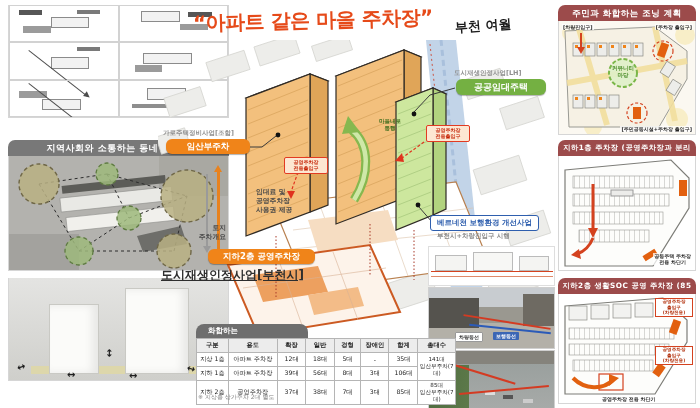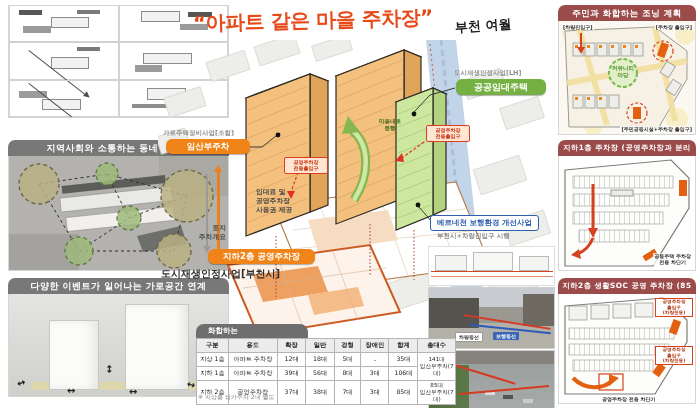--- a/index.html
+++ b/index.html
@@ -56,21 +56,21 @@
   
   .planlab{position:absolute;font-size:5px;font-weight:bold;color:#222;background:rgba(255,255,255,.75);
            padding:0 1px;z-index:4;}
   .planlab.red{color:#b3330f;border:1px solid #d4421f;background:#fff;white-space:pre-line;text-align:center;font-size:4.6px;line-height:1.25;}
   .ctr-green{position:absolute;color:#4e8f2e;font-weight:bold;font-size:5.5px;text-align:center;white-space:pre-line;z-index:4;}
   
   .title-main{position:absolute;font-size:20px;font-weight:bold;color:#e64a19;transform:rotate(-1.5deg);
               letter-spacing:-0.5px;z-index:8;}
   .title-sub{position:absolute;font-size:13px;font-weight:bold;color:#1c1c1c;transform:rotate(-4deg);z-index:8;}
   .arrtxt{position:absolute;font-size:6.8px;font-weight:bold;color:#4a4a4a;line-height:1.3;z-index:6;}
-  .b2sub{position:absolute;font-size:10px;font-weight:bold;color:#2e2e2e;z-index:6;}
+  .b2sub{position:absolute;font-size:12px;font-weight:bold;color:#2e2e2e;z-index:6;text-decoration:underline;}
   .village{position:absolute;font-size:5.5px;font-weight:bold;color:#3f6d1d;text-align:center;z-index:6;}
   .bernesub{position:absolute;font-size:6.5px;font-weight:bold;color:#8a8a8a;z-index:7;}
   
   .tower{position:absolute;background:#fbfbf9;border:1px solid #c9c9c4;box-shadow:inset -6px 0 8px rgba(0,0,0,.08);}
   .base-strip{position:absolute;background:#ddd7ab;}
   .dbl{position:absolute;color:#1e1e1e;font-weight:bold;font-size:10px;line-height:10px;}
 </style>
 </head>
 <body>
 
@@ -144,21 +144,20 @@
           <circle cx="178" cy="40" r="26" fill="#b9b083" fill-opacity="0.85" stroke="#6f6747" stroke-width="1.4"></circle>
           <circle cx="120" cy="62" r="12" fill="#9db87b" fill-opacity="0.85" stroke="#5d7a40" stroke-width="1.3"></circle>
           <circle cx="70" cy="95" r="14" fill="#9db87b" fill-opacity="0.85" stroke="#5d7a40" stroke-width="1.3"></circle>
           <circle cx="165" cy="95" r="17" fill="#b9b083" fill-opacity="0.85" stroke="#6f6747" stroke-width="1.4"></circle>
         </g>
       </svg>
     </div>
   </div>
 
   <div class="panel" style="left:8px;top:278px;width:221px;height:120px;">
-    <div class="hd hd-gray">다양한 이벤트가 일어나는 가로공간 연계</div>
     <div class="bd" style="height:102px;background:linear-gradient(#e4e4e2,#cfcfcb);">
       <div class="base-strip" style="left:22px;top:88px;width:175px;height:8px;"></div>
       <div class="tower" style="left:40px;top:26px;width:48px;height:68px;"></div>
       <div class="tower" style="left:116px;top:10px;width:62px;height:84px;"></div>
       <div class="dbl" style="left:8px;top:84px;transform:rotate(-18deg);">↔</div>
       <div class="dbl" style="left:58px;top:92px;">↔</div>
       <div class="dbl" style="left:120px;top:93px;">↔</div>
       <div class="dbl" style="left:178px;top:86px;transform:rotate(15deg);">↔</div>
       <div class="dbl" style="left:96px;top:70px;transform:rotate(90deg);">↔</div>
     </div>

